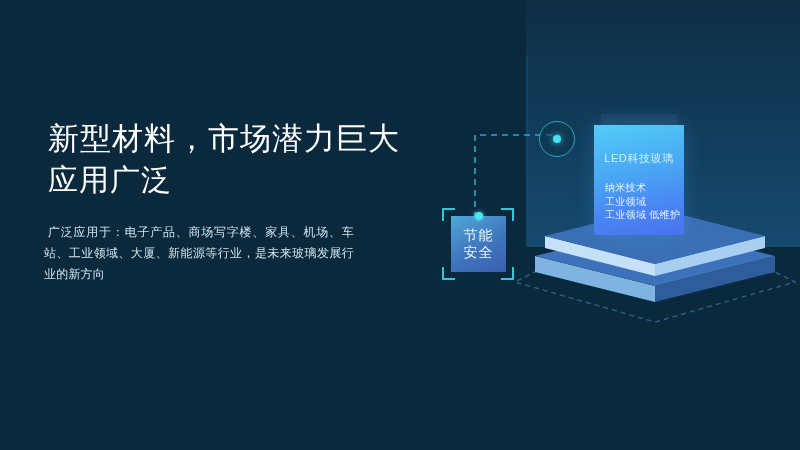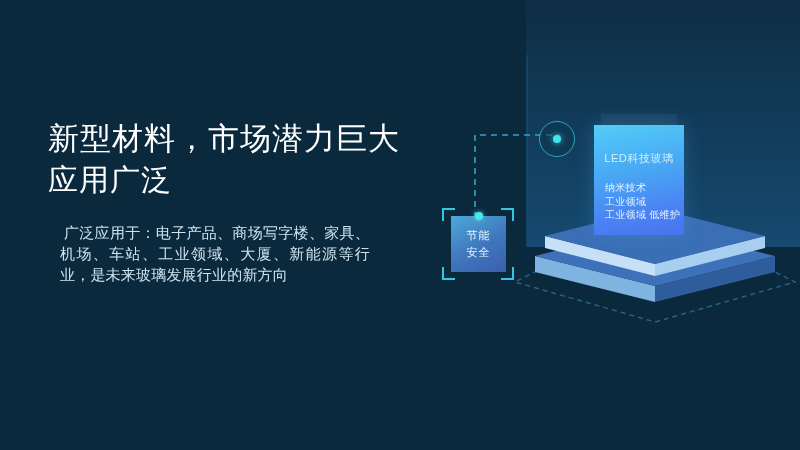--- a/index.html
+++ b/index.html
@@ -59,26 +59,25 @@
   }
   .title-line.line2 {
     font-size: 31px;
   }
   .body-copy {
     position: absolute;
     left: 44px;
     top: 222px;
     width: 310px;
     color: #cfe3ee;
-    font-size: 15px;
+    font-size: 12px;
     line-height: 21px;
     letter-spacing: 0.2px;
     text-align: justify;
     text-indent: 4px;
-    margin-left: 16px;
   }
 
   
   .illustration {
     position: absolute;
     left: 0;
     top: 0;
     width: 800px;
     height: 396px;
   }
@@ -131,21 +130,21 @@
     width: 55px;
     height: 56px;
     background: linear-gradient(150deg, #4fa8d8 0%, #3f76bd 55%, #3a5fae 100%);
     display: flex;
     flex-direction: column;
     align-items: center;
     justify-content: center;
   }
   .badge-text {
     color: #eaf6ff;
-    font-size: 11px;
+    font-size: 14px;
     line-height: 17px;
     letter-spacing: 1px;
   }
   .badge-dot {
     position: absolute;
     left: 33px;
     top: 4px;
     width: 8px;
     height: 8px;
     border-radius: 50%;

